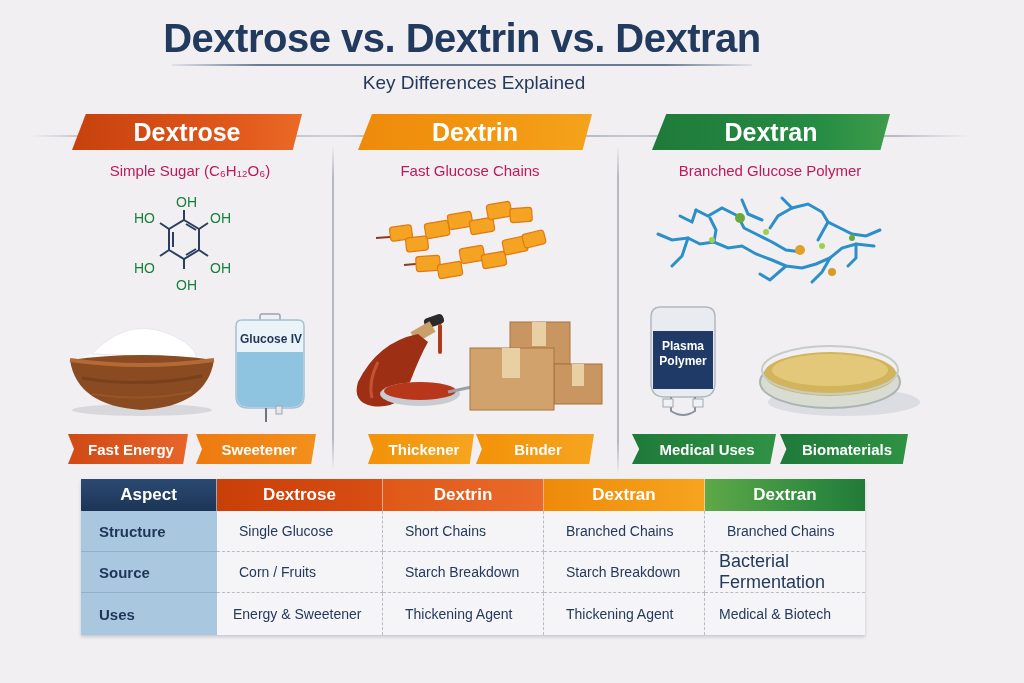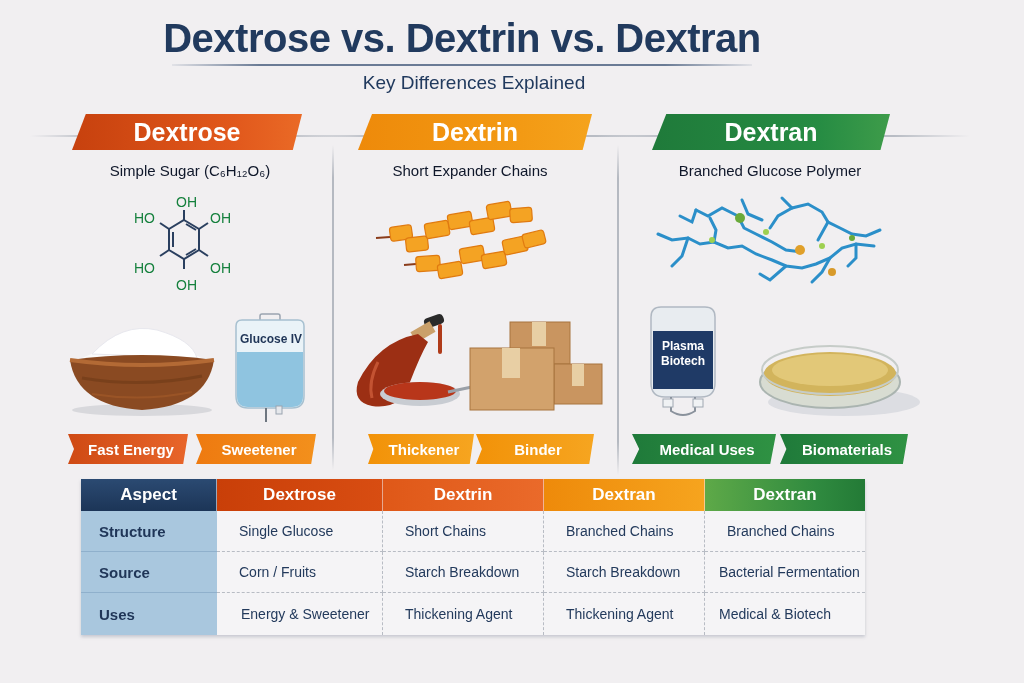--- a/index.html
+++ b/index.html
@@ -44,21 +44,21 @@
       display: flex; align-items: center; justify-content: center;
     }
     .banner-dextrose { left: 72px; width: 230px; background: linear-gradient(90deg, #c7410e, #e1581c 70%, #ea6a26); }
     .banner-dextrin  { left: 358px; width: 234px; background: linear-gradient(90deg, #ee8a0a, #f39a14 70%, #f5a31c); }
     .banner-dextran  { left: 652px; width: 238px; background: linear-gradient(90deg, #1f7a3a, #268c43 70%, #3e9c4a); }
 
     
     .vdivider { width: 2px; background: linear-gradient(180deg, rgba(160,165,175,0), #b5b9c1 10%, #b5b9c1 90%, rgba(160,165,175,0)); }
 
     
-    .section-sub { top: 162px; font-size: 15px; color: #0f172a; text-align: center; }
+    .section-sub { top: 162px; font-size: 15px; color: #be185d; text-align: center; }
 
     
     .chem-label { font-size: 14px; color: #15803d; }
 
     
     .ribbon {
       top: 434px; height: 30px;
       clip-path: polygon(0 0, 100% 0, 96% 100%, 0 100%, 5% 50%);
       color: #fff; font-size: 15px; font-weight: 700;
       display: flex; align-items: center; justify-content: center;
@@ -115,21 +115,21 @@
 <div class="abs header-rule" style="left:590px;width:380px;"></div>
 
 <div class="abs vdivider" style="left:332px;top:145px;height:325px;"></div>
 <div class="abs vdivider" style="left:617px;top:145px;height:330px;"></div>
 
 <div class="abs banner banner-dextrose">Dextrose</div>
 <div class="abs banner banner-dextrin">Dextrin</div>
 <div class="abs banner banner-dextran">Dextran</div>
 
 <div class="abs section-sub" style="left:60px;width:260px;">Simple Sugar (C₆H₁₂O₆)</div>
-<div class="abs section-sub" style="left:360px;width:220px;">Short Expander Chains</div>
+<div class="abs section-sub" style="left:360px;width:220px;">Fast Glucose Chains</div>
 <div class="abs section-sub" style="left:650px;width:240px;">Branched Glucose Polymer</div>
 
 <div class="abs" style="left:128px;top:192px;width:120px;height:105px;">
   <svg width="120" height="105" viewBox="0 0 120 105">
     <g stroke="#2a3f5f" stroke-width="2" fill="none">
       <polygon points="56,28 71,37 71,58 56,67 41,58 41,37"></polygon>
       <line x1="45" y1="40" x2="45" y2="55"></line>
       <line x1="58" y1="32" x2="68" y2="38"></line>
       <line x1="58" y1="63" x2="68" y2="57"></line>
       <line x1="56" y1="28" x2="56" y2="18"></line>
@@ -248,21 +248,21 @@
 <div class="abs" style="left:645px;top:303px;width:76px;height:120px;">
   <svg width="76" height="120" viewBox="0 0 76 120">
     <path d="M6,14 Q6,4 16,4 L60,4 Q70,4 70,14 L70,80 Q70,94 56,94 L20,94 Q6,94 6,80 Z" fill="#e8ecf0" stroke="#b0b8c2" stroke-width="1.5"></path>
     <rect x="8" y="28" width="60" height="58" fill="#1f3a66"></rect>
     <path d="M26,94 L26,108 Q38,116 50,108 L50,94" fill="none" stroke="#8a929c" stroke-width="2"></path>
     <rect x="18" y="96" width="10" height="8" fill="#f0f2f4" stroke="#a0a8b2"></rect>
     <rect x="48" y="96" width="10" height="8" fill="#f0f2f4" stroke="#a0a8b2"></rect>
   </svg>
   <span class="abs" style="left:0;width:76px;top:36px;text-align:center;font-size:12px;font-weight:700;color:#fff;line-height:15px;">
     <span>Plasma</span><br>
-    <span>Biotech</span>
+    <span>Polymer</span>
   </span>
 </div>
 
 <div class="abs" style="left:752px;top:330px;width:170px;height:90px;">
   <svg width="170" height="90" viewBox="0 0 170 90">
     <ellipse cx="92" cy="72" rx="76" ry="14" fill="#dcdde2"></ellipse>
     <ellipse cx="78" cy="52" rx="70" ry="26" fill="#d8dcd2" stroke="#aab4b0" stroke-width="2"></ellipse>
     <ellipse cx="78" cy="44" rx="66" ry="22" fill="#d2b45c"></ellipse>
     <ellipse cx="78" cy="40" rx="58" ry="16" fill="#e2c878"></ellipse>
     <ellipse cx="78" cy="40" rx="68" ry="24" fill="none" stroke="#c6ccc8" stroke-width="2"></ellipse>
@@ -286,20 +286,20 @@
   <div class="td-aspect">Structure</div>
   <div class="td">Single Glucose</div>
   <div class="td">Short Chains</div>
   <div class="td">Branched Chains</div>
   <div class="td last">Branched Chains</div>
 
   <div class="td-aspect">Source</div>
   <div class="td">Corn / Fruits</div>
   <div class="td">Starch Breakdown</div>
   <div class="td">Starch Breakdown</div>
-  <div class="td last" style="padding-left:14px;font-size:14px;text-align:center;">Bacterial Fermentation</div>
+  <div class="td last" style="padding-left:14px;font-size:18px;">Bacterial Fermentation</div>
 
   <div class="td-aspect" style="border-bottom:none;">Uses</div>
-  <div class="td" style="border-bottom:none;padding-left:24px;">Energy &amp; Sweetener</div>
+  <div class="td" style="border-bottom:none;padding-left:16px;">Energy &amp; Sweetener</div>
   <div class="td" style="border-bottom:none;">Thickening Agent</div>
   <div class="td" style="border-bottom:none;">Thickening Agent</div>
   <div class="td last" style="border-bottom:none;padding-left:14px;">Medical &amp; Biotech</div>
 </div>
 
 </body></html>

